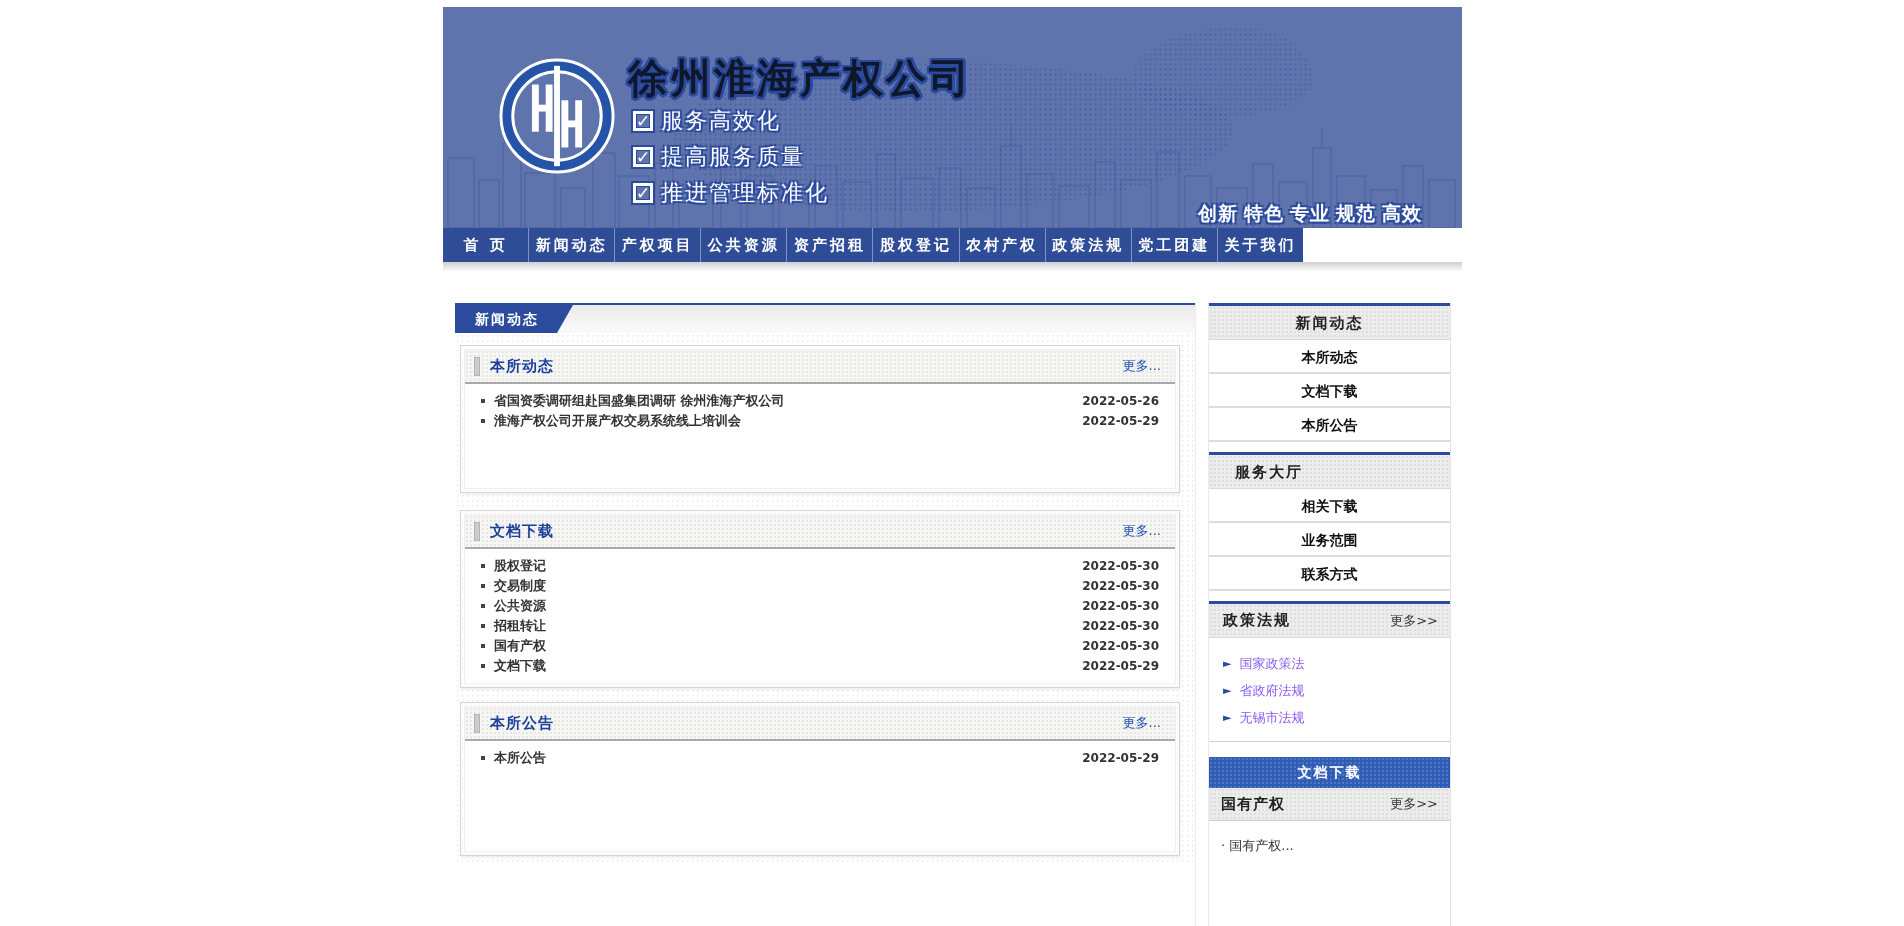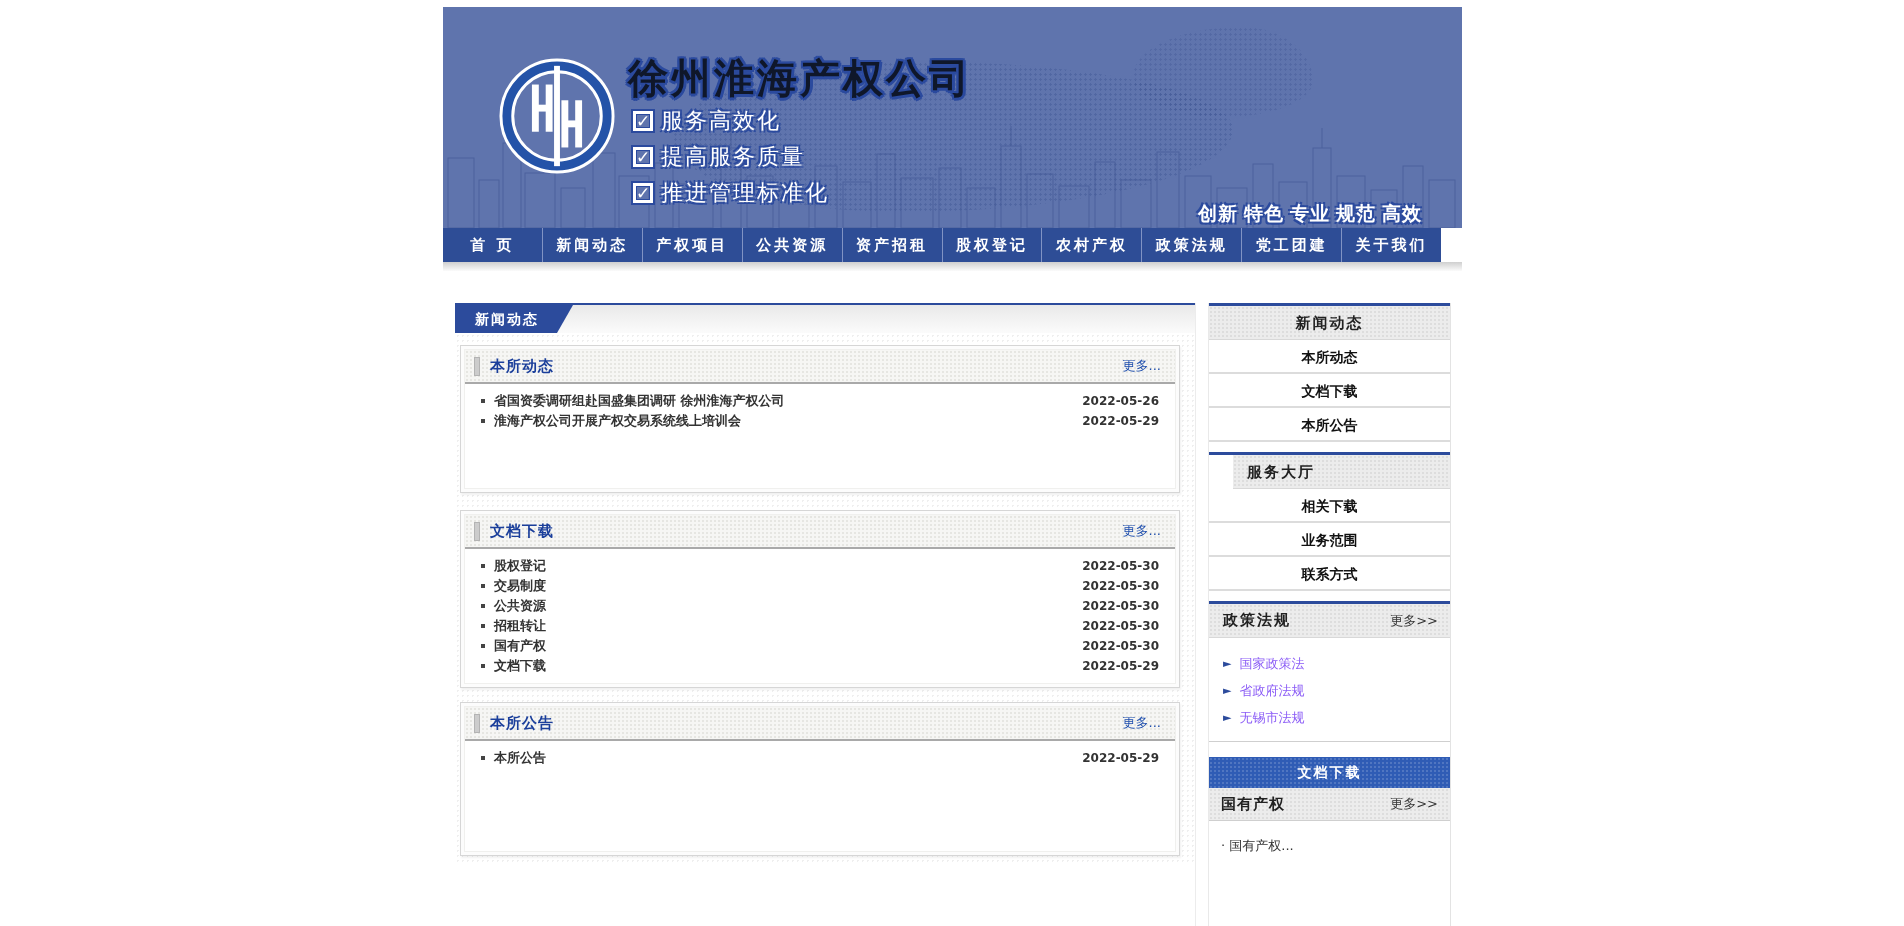--- a/index.html
+++ b/index.html
@@ -22,21 +22,21 @@
   .slogan-line { display:flex; align-items:center; height:36px; }
   .chk { display:inline-flex; align-items:center; justify-content:center; width:20px; height:20px; margin-right:8px;
          border:3px solid #fff; box-shadow:0 0 0 2px #2b4a9e, inset 0 0 0 1px #2b4a9e; color:#fff; font-weight:bold; font-size:17px; line-height:1; }
   .slogan-text { font-size:22px; font-weight:normal; color:#fff; letter-spacing:2px;
                  text-shadow:-2px -2px 0 #2b4a9e,2px -2px 0 #2b4a9e,-2px 2px 0 #2b4a9e,2px 2px 0 #2b4a9e; }
   .values-line { position:absolute; right:40px; top:174px; display:flex; gap:6px;margin-top:20px; }
   .value-word { font-size:19px; font-weight:bold; color:#fff; letter-spacing:1px;
                 text-shadow:-2px -2px 0 #2b4a9e,2px -2px 0 #2b4a9e,-2px 2px 0 #2b4a9e,2px 2px 0 #2b4a9e; }
 
   
-  .navbar { position:absolute; left:443px; top:228px; width:998px; height:34px; background:#2e4d96; display:flex; }
+  .navbar { position:absolute; left:443px; top:228px; width:860px; height:34px; background:#2e4d96; display:flex; }
   .nav-item { flex:1; text-align:center; line-height:34px; color:#fff; font-weight:bold; font-size:15px;
               letter-spacing:3px; cursor:pointer; text-decoration:none; display:block; }
   .nav-item + .nav-item { border-left:1px solid #8193c4; }
   .nav-shadow { position:absolute; left:443px; top:262px; width:1019px; height:9px;
                 background:linear-gradient(#cfcfcf,#fbfbfb); }
 
   
   .content { position:absolute; left:443px; top:303px; width:1019px; height:623px; }
 
   .left-col { position:absolute; left:12px; top:0; width:741px; height:623px; background:#fff;
@@ -67,21 +67,21 @@
   .h-box1 { height:140px; } .h-box2 { height:170px; } .h-box3 { height:146px; }
 
   
   .sidebar { position:absolute; left:765px; top:0; width:243px; height:623px; background:#fff;
              border-left:1px solid #e9e9e9; border-right:1px solid #e3e3e3; }
   .side-section { border-top:3px solid #2c4b9c; }
   .side-header { height:34px; line-height:34px; font-size:15px; font-weight:bold; color:#222;
                  background-color:#ececec; background-image:radial-gradient(#dddddd 1px, transparent 1px); background-size:4px 4px;
                  border-bottom:1px solid #d8d8d8; }
   .hdr-center { text-align:center; letter-spacing:2px; }
-  .hdr-left { padding-left:14px; letter-spacing:2px;margin-left:24px; }
+  .hdr-left { padding-left:26px; letter-spacing:2px; }
   .side-item { height:34px; line-height:34px; text-align:center; font-size:14px; font-weight:bold; color:#111;
                border-bottom:2px solid #dcdcdc; cursor:pointer; }
   .gap10 { height:10px; }
   .policy-hdr { display:flex; align-items:center; height:34px;
                 background-color:#ececec; background-image:radial-gradient(#dddddd 1px, transparent 1px); background-size:4px 4px;
                 border-bottom:1px solid #d8d8d8; padding:0 12px 0 14px; }
   .policy-title { font-size:15px; font-weight:bold; color:#222; letter-spacing:2px; }
   .side-more { margin-left:auto; font-size:13px; color:#333; text-decoration:none; cursor:pointer; }
   .policy-list { padding:12px 0 10px 14px; border-bottom:1px solid #cfcfcf; }
   .policy-row { display:flex; align-items:center; height:27px; cursor:pointer; }

